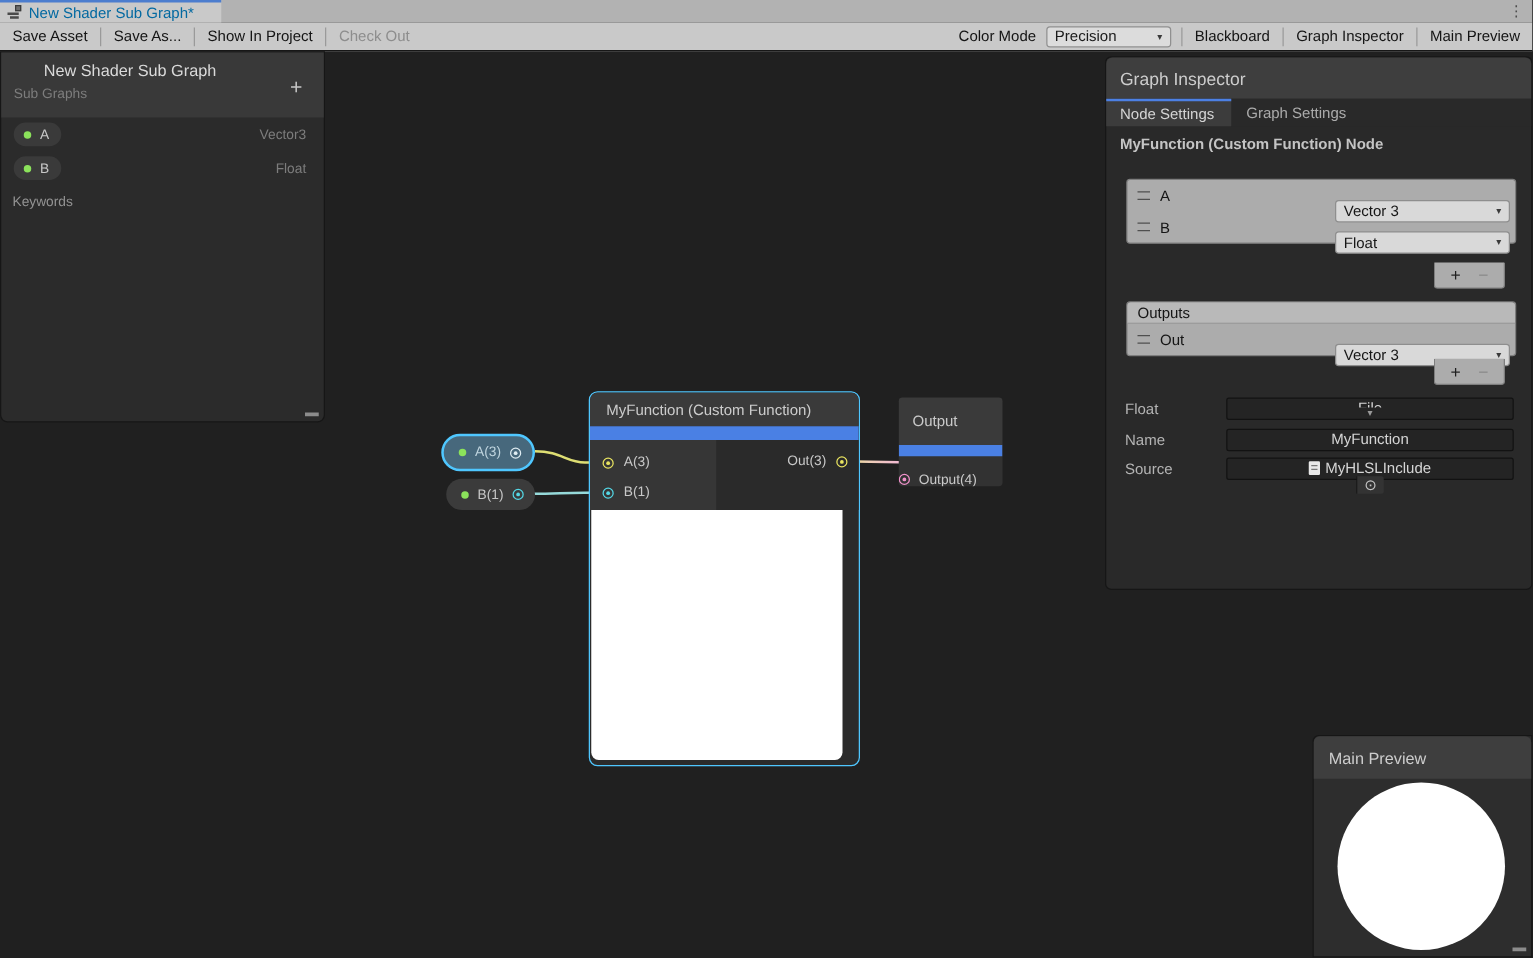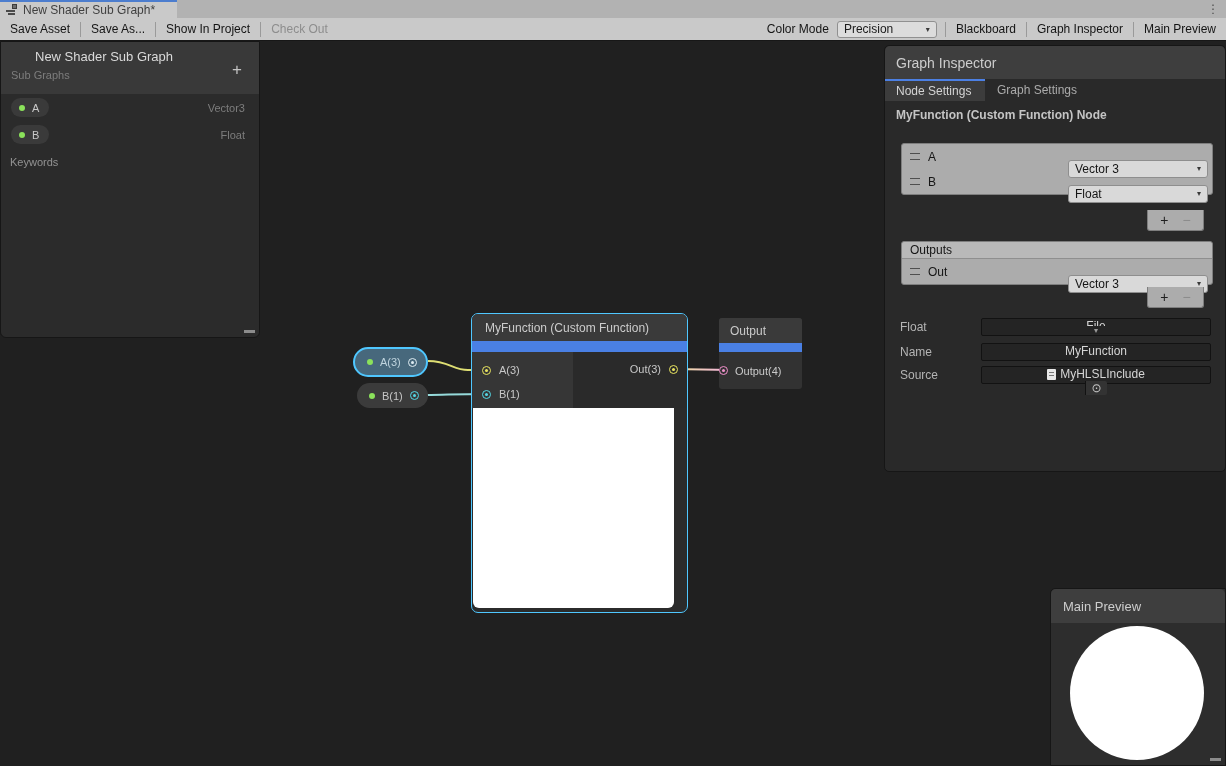--- a/index.html
+++ b/index.html
@@ -4,21 +4,21 @@
 <style>
   * { margin:0; padding:0; box-sizing:border-box; }
   html,body { width:1226px; height:766px; overflow:hidden; }
   body { font-family:"Liberation Sans", sans-serif; background:#202020; position:relative; }
   .stage { position:absolute; inset:0; width:1226px; height:766px; }
 
   
   .tabstrip { position:absolute; left:0; top:0; width:1226px; height:18px; background:#b2b2b2; }
   .doc-tab { position:absolute; left:0; top:0; height:18px; width:177px; background:#c9c9c9;
              border-top:2px solid #4c7dce; display:flex; align-items:center; padding:0 6px; gap:5px; }
-  .doc-tab .label { font-size:12px; color:#404040; white-space:nowrap;text-align:center; }
+  .doc-tab .label { font-size:12px; color:#0369a1; white-space:nowrap;text-align:center; }
   .sg-icon { width:12px; height:12px; position:relative; flex:0 0 auto; }
   .sg-icon i { position:absolute; background:#4a4a4a; }
   .sg-icon .sq { left:6px; top:0; width:5px; height:5px; background:#6d6d6d; border:1px solid #3c3c3c; }
   .sg-icon .l1 { left:0; top:6px;  width:9px; height:1.5px; }
   .sg-icon .l2 { left:2px; top:9px; width:7px; height:1.5px; }
   .overflow { position:absolute; right:6px; top:1px; width:14px; height:16px; color:#4d4d4d;
               font-size:12px; line-height:16px; text-align:center; }
 
   
   .toolbar { position:absolute; left:0; top:18px; width:1226px; height:23px; background:#c9c9c9;
@@ -110,21 +110,21 @@
   .fnode-hdr { height:27px; background:#3a3a3a; display:flex; align-items:center; padding-left:13px;
                font-size:12px; color:#cccccc; }
   .accent-bar { height:11px; background:#4a80e4; }
   .fports { position:relative; height:56px; background:#2a2a2a; }
   .fports .leftcol { position:absolute; left:0; top:0; width:101px; height:100%; background:#363636; }
   .port-row { position:absolute; display:flex; align-items:center; gap:8px; font-size:11px; color:#c8c8c8; }
   .fpreview { position:absolute; left:1px; top:94px; width:201px; height:200px; background:#ffffff;
               border-radius:0 0 6px 6px; }
 
   .onode { left:719px; top:318px; width:83px; height:71px; background:#323232; border-radius:3px; overflow:hidden; }
-  .onode-hdr { height:25px; background:#3a3a3a; display:flex; align-items:center; padding-left:11px;
+  .onode-hdr { height:38px; background:#3a3a3a; display:flex; align-items:center; padding-left:11px;
                font-size:12px; color:#cacaca; }
   .onode .accent-bar { height:9px; }
   .onode-body { height:37px; display:flex; align-items:center; gap:7px; 
                 font-size:11px; color:#cacaca; }
 
   
   .mainpreview { left:1050px; top:588px; width:176px; height:178px; background:#2d2d2d; border-radius:5px 0 0 0; }
   .mp-hdr { height:34px; padding-left:12px; font-size:13px; }
   .mp-body { position:relative; height:144px; }
   .sphere { position:absolute; left:19px; top:3px; width:134px; height:134px; border-radius:50%; background:#ffffff; }

